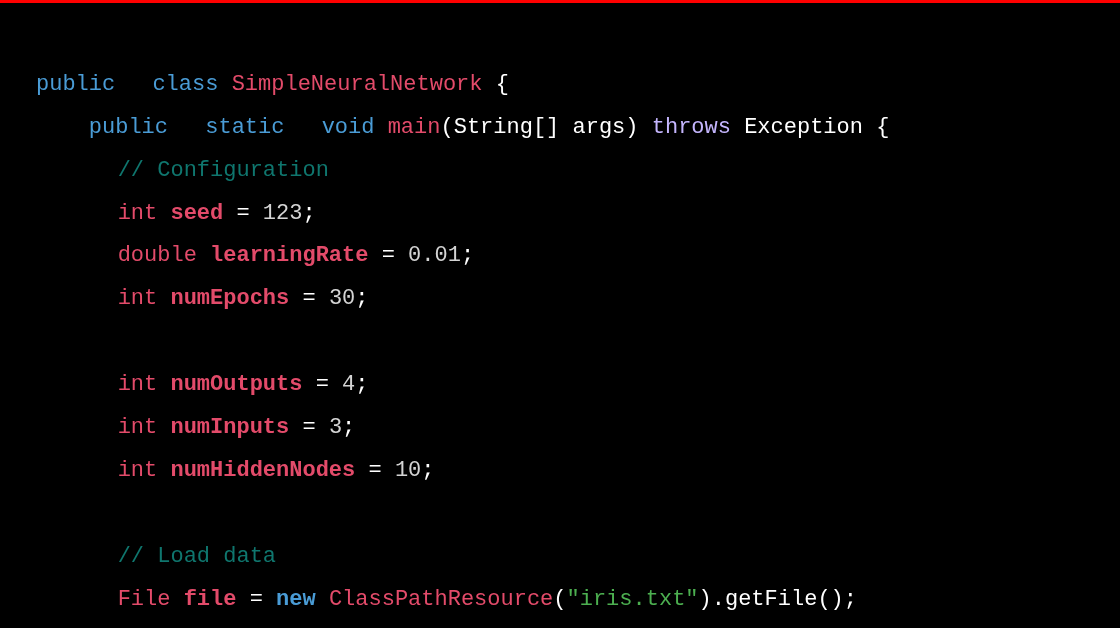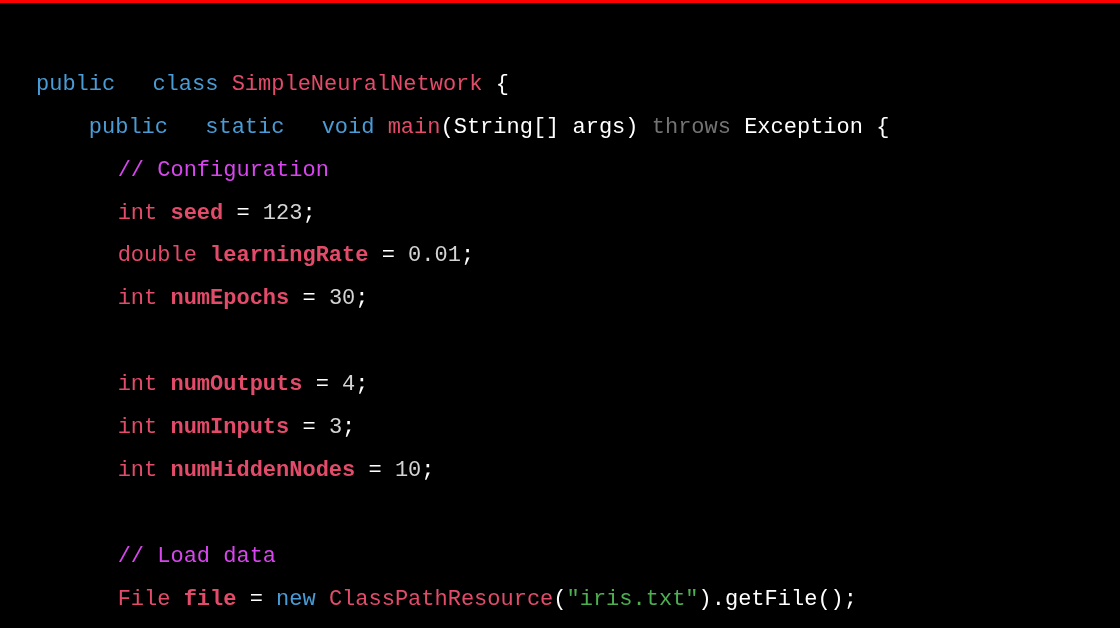--- a/index.html
+++ b/index.html
@@ -21,25 +21,25 @@
     .code-container {
       white-space: pre;
       color: #d4d4d4;
     }
     .kw-access { color: #4a9cd6; margin-left: 24px; }
     .kw-type { color: #e34b6a; }
     .kw-class { color: #e34b6a; }
     .fn-name { color: #e34b6a; }
     .var-name { color: #e34b6a; font-weight: bold; }
     .punct { color: #ffffff; }
-    .kw-throws { color: #737373; }
+    .kw-throws { color: #c4b5fd; }
     .exc { color: #ffffff; }
-    .comment { color: #d946ef; }
+    .comment { color: #0f766e; }
     .number { color: #d4d4d4; margin-top: 46px; }
-    .kw-new { color: #4a9cd6; }
+    .kw-new { color: #4a9cd6; font-weight: bold; }
     .str { color: #4caf50; }
     .method { color: #ffffff; }
     .type-name { color: #e34b6a; }
     .param-type { color: #ffffff; }
   </style>
 </head>
 <body>
 
 <div class="code-container">
 <span><span class="kw-access">public</span> <span class="kw-access">class</span> <span class="kw-class">SimpleNeuralNetwork</span><span class="punct"> {</span></span>

